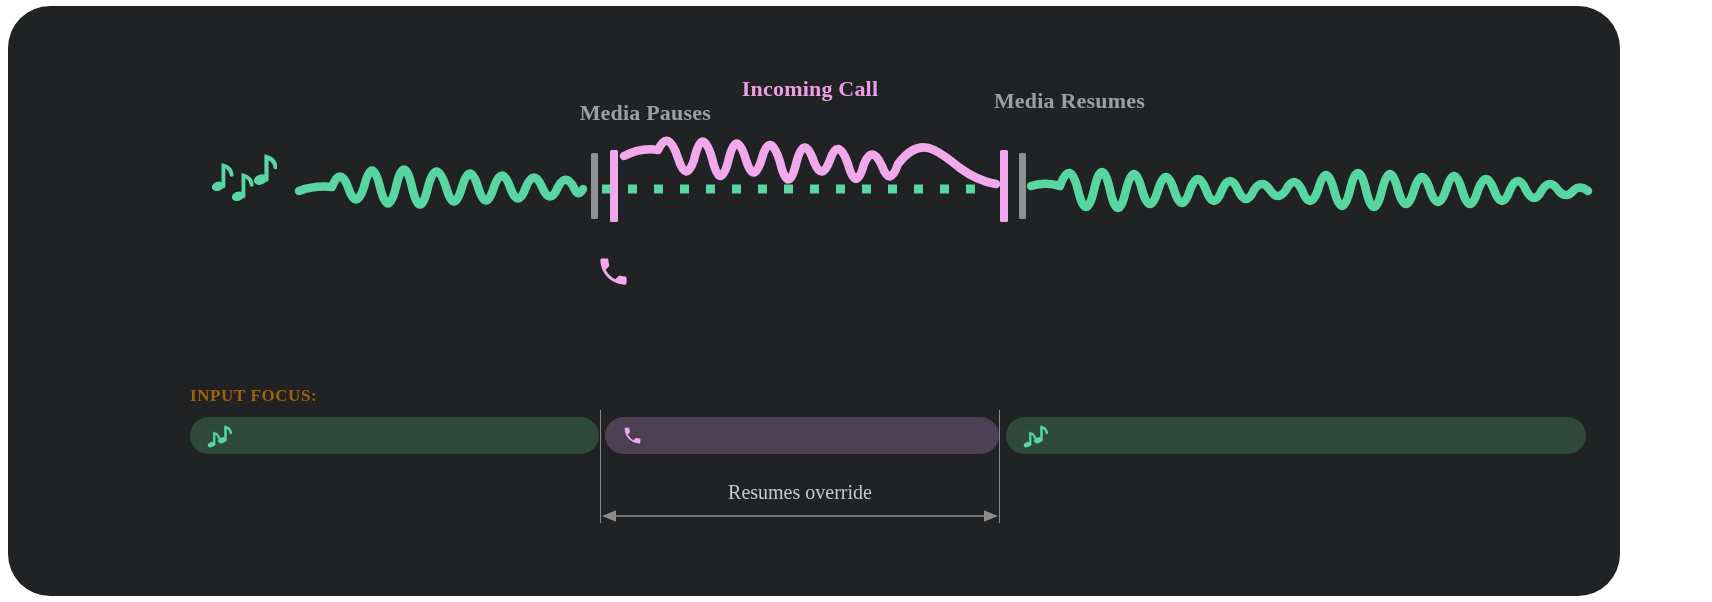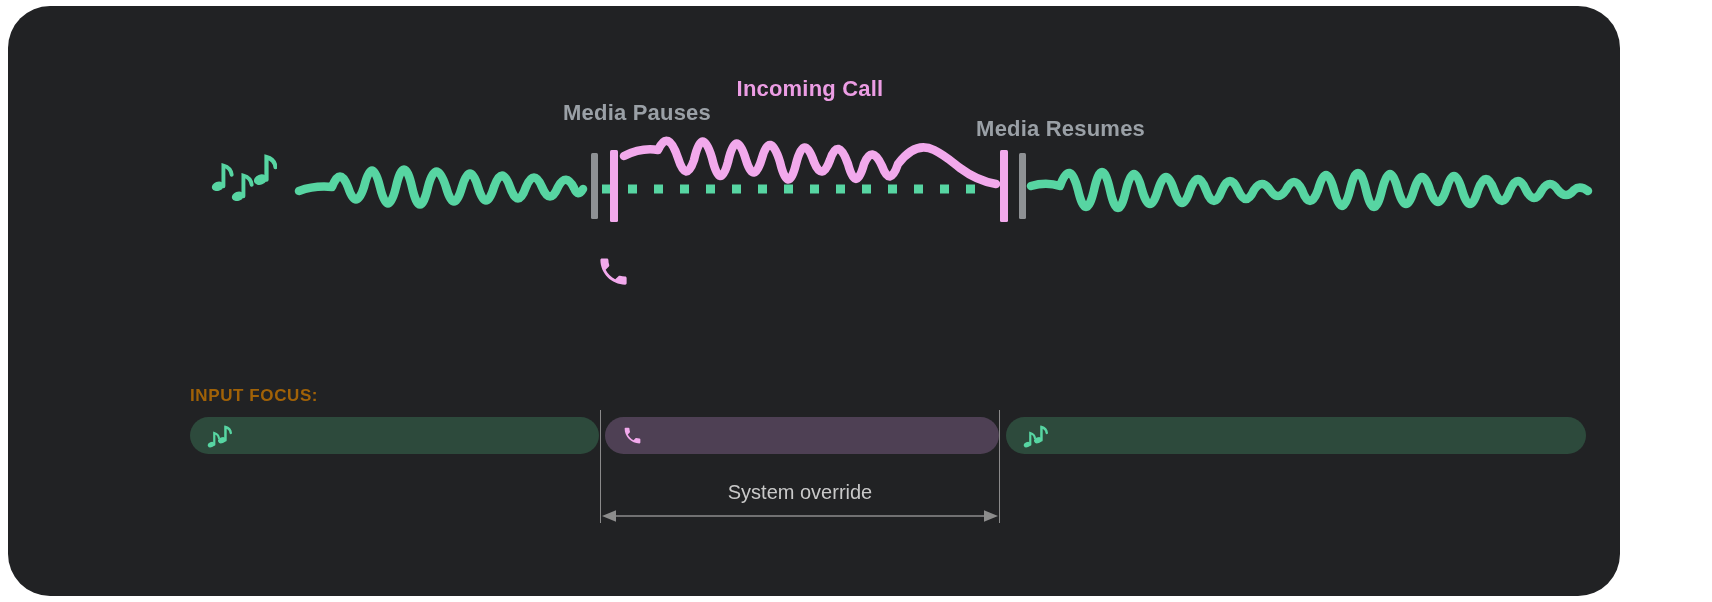--- a/index.html
+++ b/index.html
@@ -1,20 +1,20 @@
 <!DOCTYPE html>
 <html><head>
 <meta charset="utf-8">
 <style>
   html, body { margin: 0; padding: 0; background: #ffffff; }
   .canvas {
     position: relative;
     width: 1628px;
     height: 602px;
-    font-family: Liberation Sans, sans-serif;
+    font-family: Liberation Serif, serif;
     overflow: hidden;
   }
   .panel {
     position: absolute;
     left: 8px; top: 6px; right: 8px; bottom: 6px;
     background: #212224;
     border-radius: 42px;
   }
   .abs { position: absolute; }
 
@@ -26,21 +26,21 @@
     font-size: 22px; font-weight: bold;
     letter-spacing: 0.2px;
   }
   .lbl-gray {
     color: #9AA0A6;
     font-size: 22px; font-weight: bold;
     letter-spacing: 0.2px;
     text-align: right;
   }
   .lbl-pauses  { left: 481px; top: 100px; width: 230px; }
-  .lbl-resumes { left: 915px; top: 116px; width: 230px; }
+  .lbl-resumes { left: 915px; top: 88px; width: 230px; }
 
   .wave-svg { left: 0; top: 0; }
 
   
   .lbl-input-focus {
     left: 190px; top: 386px;
     color: #a16207;
     font-size: 17px; font-weight: bold;
     letter-spacing: 0.6px;
   }
@@ -161,20 +161,20 @@
   </div>
   <div class="focus-bar media bar-media-right">
     <svg width="27" height="24" viewBox="0 0 34 30" color="#57D5A2">
         <use href="#sym-notes2"></use>
       </svg>
   </div>
 
   <div class="guide-line guide-left"></div>
   <div class="guide-line guide-right"></div>
 
-  <div class="abs lbl-system-override">System override</div>
+  <div class="abs lbl-system-override">Resumes override</div>
 
   <svg class="abs arrow-svg" width="396" height="14" viewBox="0 0 396 14">
     <line x1="10" y1="7" x2="386" y2="7" stroke="#8C8C8C" stroke-width="1.6"></line>
     <path d="M0,7 L14,1.2 L14,12.8 Z" fill="#8C8C8C"></path>
     <path d="M396,7 L382,1.2 L382,12.8 Z" fill="#8C8C8C"></path>
   </svg>
 </div>
 
 </body></html>

